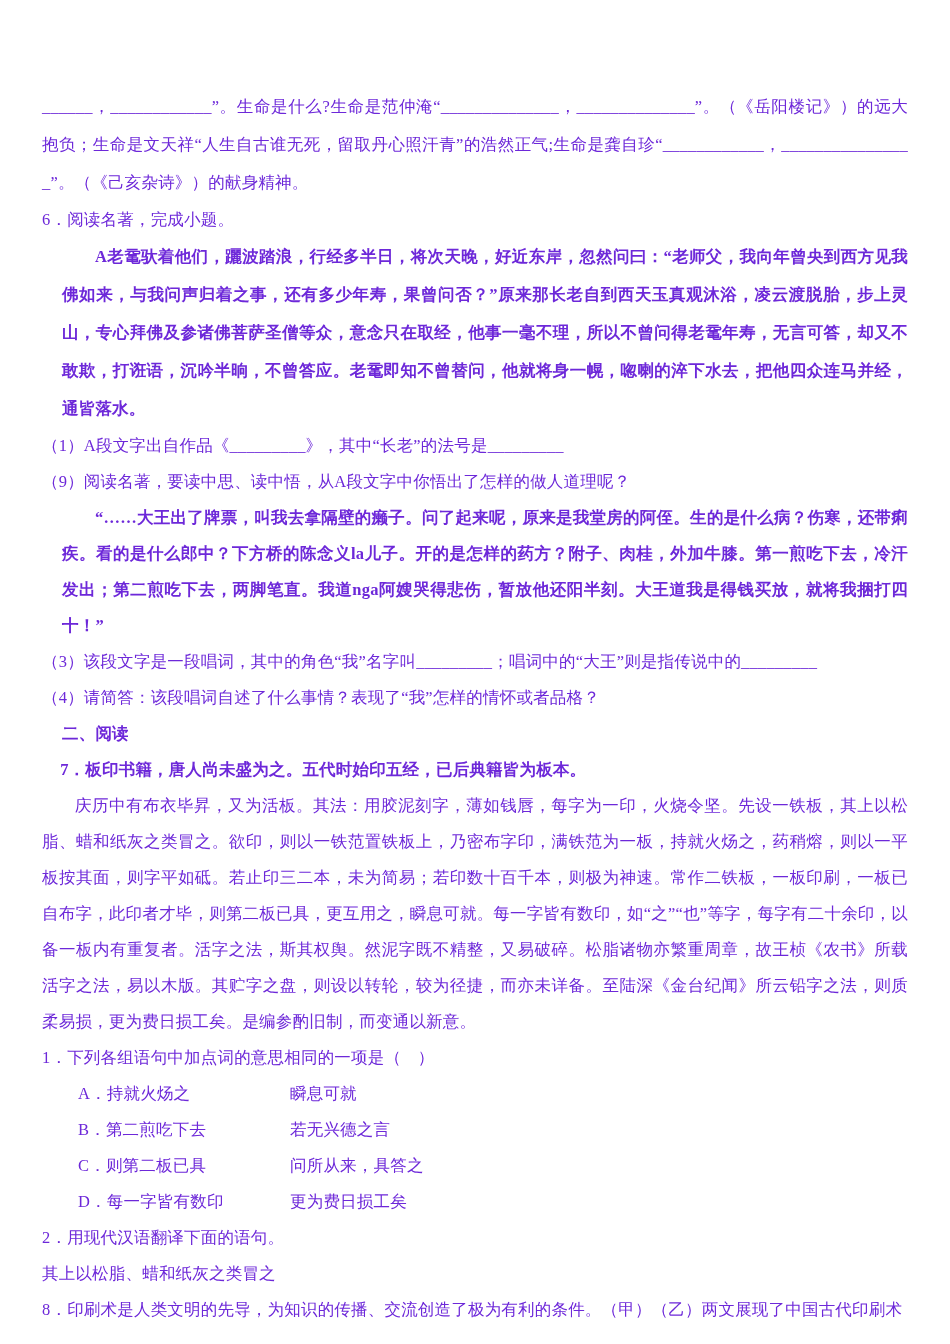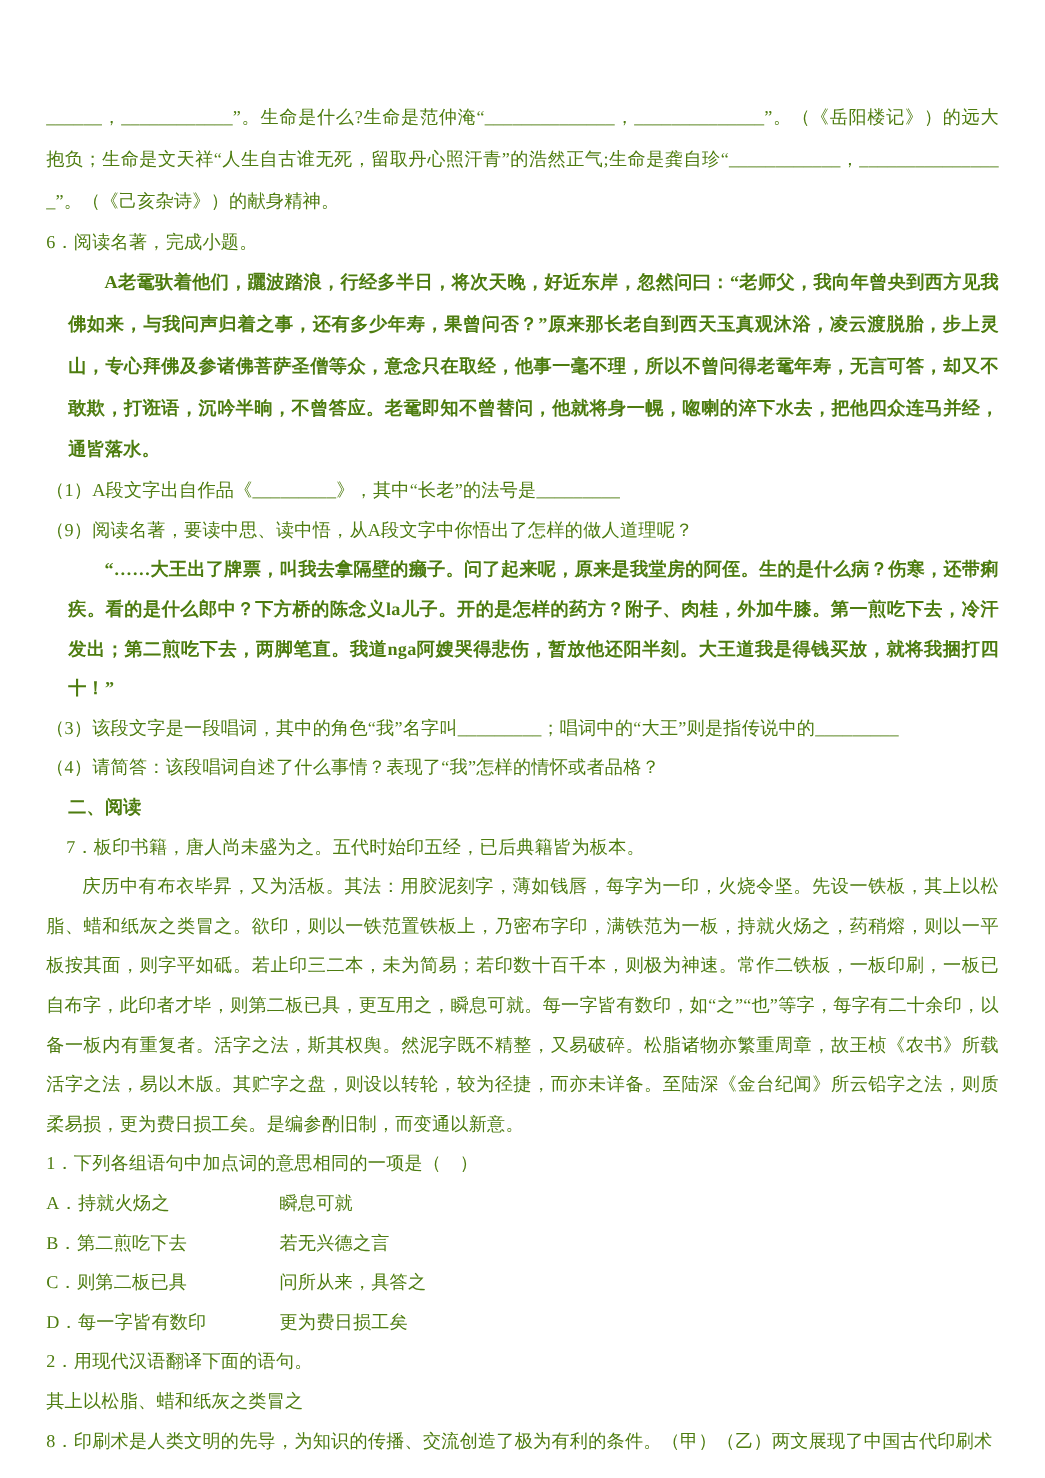--- a/index.html
+++ b/index.html
@@ -9,42 +9,43 @@
     }
     .page {
       position: relative;
       width: 950px;
       height: 1344px;
       background: #ffffff;
       box-sizing: border-box;
       padding: 88px 42px 0 42px;
       overflow: hidden;
       font-family: "Liberation Serif", "DejaVu Serif", serif;
-      color: #4d7c0f;
+      color: #6d28d9;
     }
     .p {
       margin: 0;
       font-size: 16.5px;
       line-height: 36px;
       text-align: justify;
       letter-spacing: 0.2px;
       word-break: break-all;
     }
     .lh38 { line-height: 38px; }
     .bold { font-weight: 700; margin-left: 20px; }
     .indent { text-indent: 2em; }
-    .indent1 { text-indent: 1.1em; }
+    .indent1 { text-indent: 1.1em; font-weight: bold; }
     .option-row {
       display: flex;
       text-align: left;
     }
     .opt-left {
       display: inline-block;
       flex: 0 0 auto;
       width: 212px;
+      margin-left: 36px;
     }
     .opt-right { flex: 1; }
   </style>
 </head>
 <body>
 
 <div class="page">
   <div>
       <p class="p lh38">______，____________”。生命是什么?生命是范仲淹“______________，______________”。（《岳阳楼记》）的远大抱负；生命是文天祥“人生自古谁无死，留取丹心照汗青”的浩然正气;生命是龚自珍“____________，________________”。（《己亥杂诗》）的献身精神。</p>
       <p class="p ">6．阅读名著，完成小题。</p>

